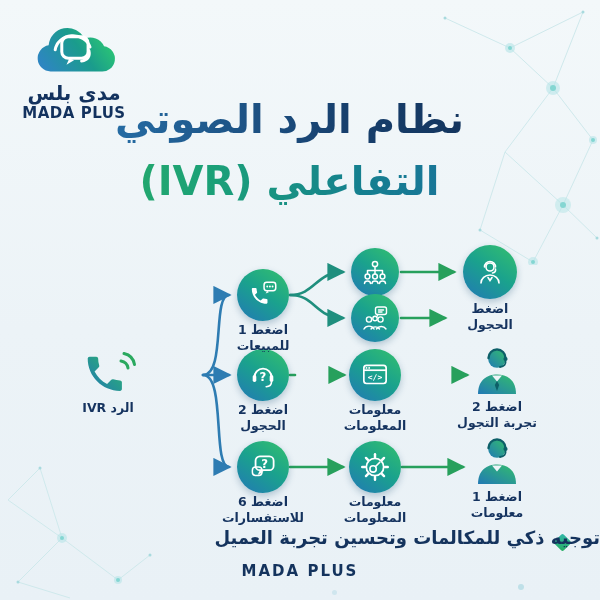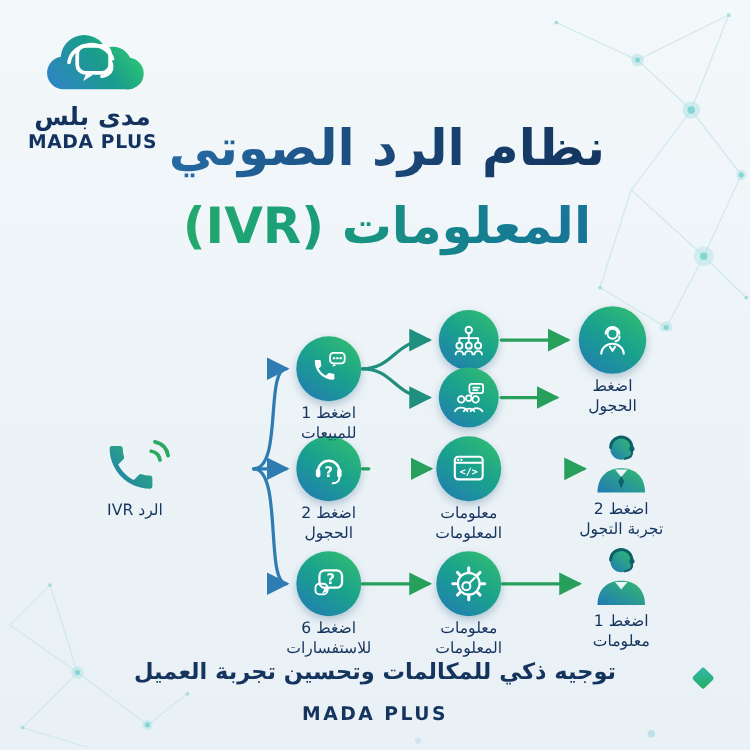--- a/index.html
+++ b/index.html
@@ -10,44 +10,44 @@
     position:relative; overflow:hidden;
   }
   .abs { position:absolute; }
   
   .deco { position:absolute; z-index:0; pointer-events:none; }
   
   .logo-wrap { left:20px; top:16px; width:108px; text-align:center; z-index:3; }
   .logo-ar { font-size:20px; font-weight:bold; color:#13325e; direction:rtl; line-height:22px; }
   .logo-en { font-size:15px; font-weight:bold; color:#13325e; letter-spacing:0.5px; line-height:19px; }
   
-  .title-block { left:62px; top:88px; width:495px; text-align:center; z-index:3; direction:rtl; }
+  .title-block { left:42px; top:88px; width:495px; text-align:center; z-index:3; direction:rtl; }
   .title-line { font-weight:bold; font-size:40px; line-height:62px;
     -webkit-background-clip:text; background-clip:text; color:transparent; display:block; }
   .title-l1 { background-image:linear-gradient(to right,#2a7ab5 0%,#17406e 60%,#122f55 100%);
     -webkit-background-clip:text; background-clip:text; }
   .title-l2 { background-image:linear-gradient(to right,#2bb062 0%,#1ba078 35%,#157f90 65%,#1c6aa0 100%);
     -webkit-background-clip:text; background-clip:text; }
   
   .flow-svg { left:0; top:0; width:600px; height:600px; z-index:1; }
   .circle {
     position:absolute; border-radius:50%; z-index:2;
     background:linear-gradient(215deg,#35c06d 0%,#1aa28d 48%,#2278b6 100%);
     display:flex; align-items:center; justify-content:center;
     box-shadow:0 3px 7px rgba(25,80,115,.28);
   }
   .c52 { width:52px; height:52px; }
   .c48 { width:48px; height:48px; }
   .c54 { width:54px; height:54px; }
   .node-label { position:absolute; width:120px; text-align:center; font-size:12.5px;
-    font-weight:normal; color:#15335f; line-height:15.5px; direction:rtl; z-index:3; }
+    font-weight:bold; color:#15335f; line-height:15.5px; direction:rtl; z-index:3; }
   .wave { position:absolute; z-index:2; }
   .person-icon { position:absolute; z-index:2; }
   
-  .tagline { left:0; top:527px; width:600px; text-align:center; font-size:18px;
+  .tagline { left:0; top:527px; width:600px; font-size:18px;
     font-weight:bold; color:#14335d; direction:rtl; z-index:3; }
   .brand { left:0; top:562px; width:600px; text-align:center; font-size:15px;
     font-weight:bold; color:#14335d; letter-spacing:2px; z-index:3; }
   .diamond { left:556px; top:536px; width:13px; height:13px; z-index:2;
     background:linear-gradient(135deg,#32b7ab,#27ae60); transform:rotate(45deg); border-radius:2px; }
   .dot-a { left:518px; top:584px; width:6px; height:6px; border-radius:50%; background:#bfe0e8; z-index:1; }
   .dot-b { left:332px; top:590px; width:5px; height:5px; border-radius:50%; background:#cfe6ee; z-index:1; }
 </style>
 </head>
 <body>
@@ -100,21 +100,21 @@
     <rect x="37" y="21" width="28" height="23" rx="7" fill="none" stroke="#fff" stroke-width="3.2"></rect>
     <path d="M45,44 l-3,7 l8,-5" fill="#fff"></path>
     <path d="M66,36 q2,9 -8,11" fill="none" stroke="#fff" stroke-width="3" stroke-linecap="round"></path>
   </svg>
   <div class="logo-ar">مدى بلس</div>
   <div class="logo-en">MADA PLUS</div>
 </div>
 
 <div class="abs title-block">
   <span class="title-line title-l1">نظام الرد الصوتي</span>
-  <span class="title-line title-l2">المعلومات (IVR)</span>
+  <span class="title-line title-l2">التفاعلي (IVR)</span>
 </div>
 
 <svg class="abs flow-svg" viewBox="0 0 600 600">
   <defs>
     <marker id="arB" markerWidth="8" markerHeight="8" refX="6" refY="3.5" orient="auto">
         <path d="M0,0 L7,3.5 L0,7 Z" fill="#2e7cb2"></path>
       </marker>
     <marker id="arT" markerWidth="8" markerHeight="8" refX="6" refY="3.5" orient="auto">
         <path d="M0,0 L7,3.5 L0,7 Z" fill="#1f8f7e"></path>
       </marker>

